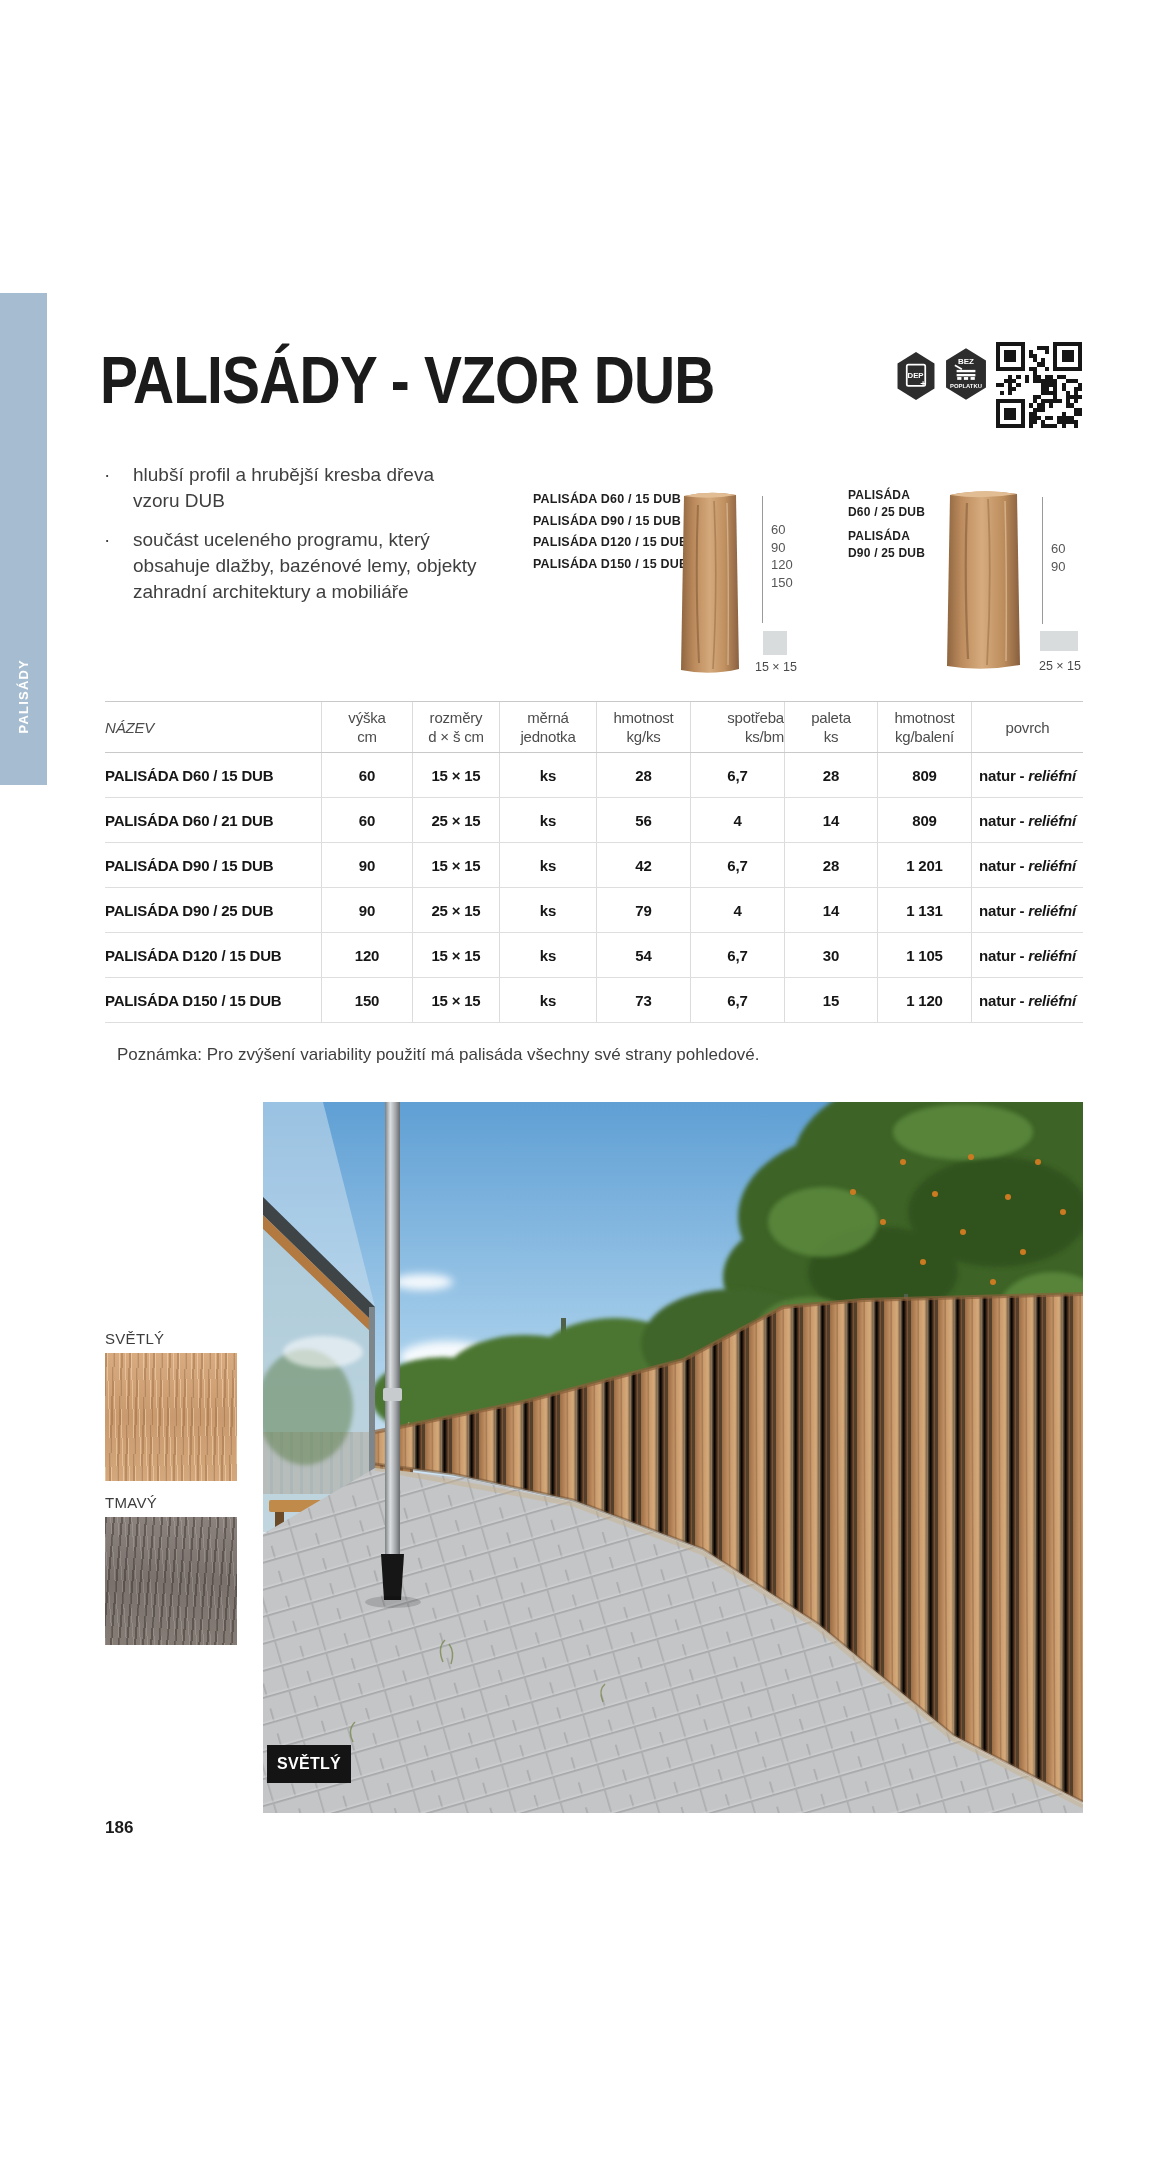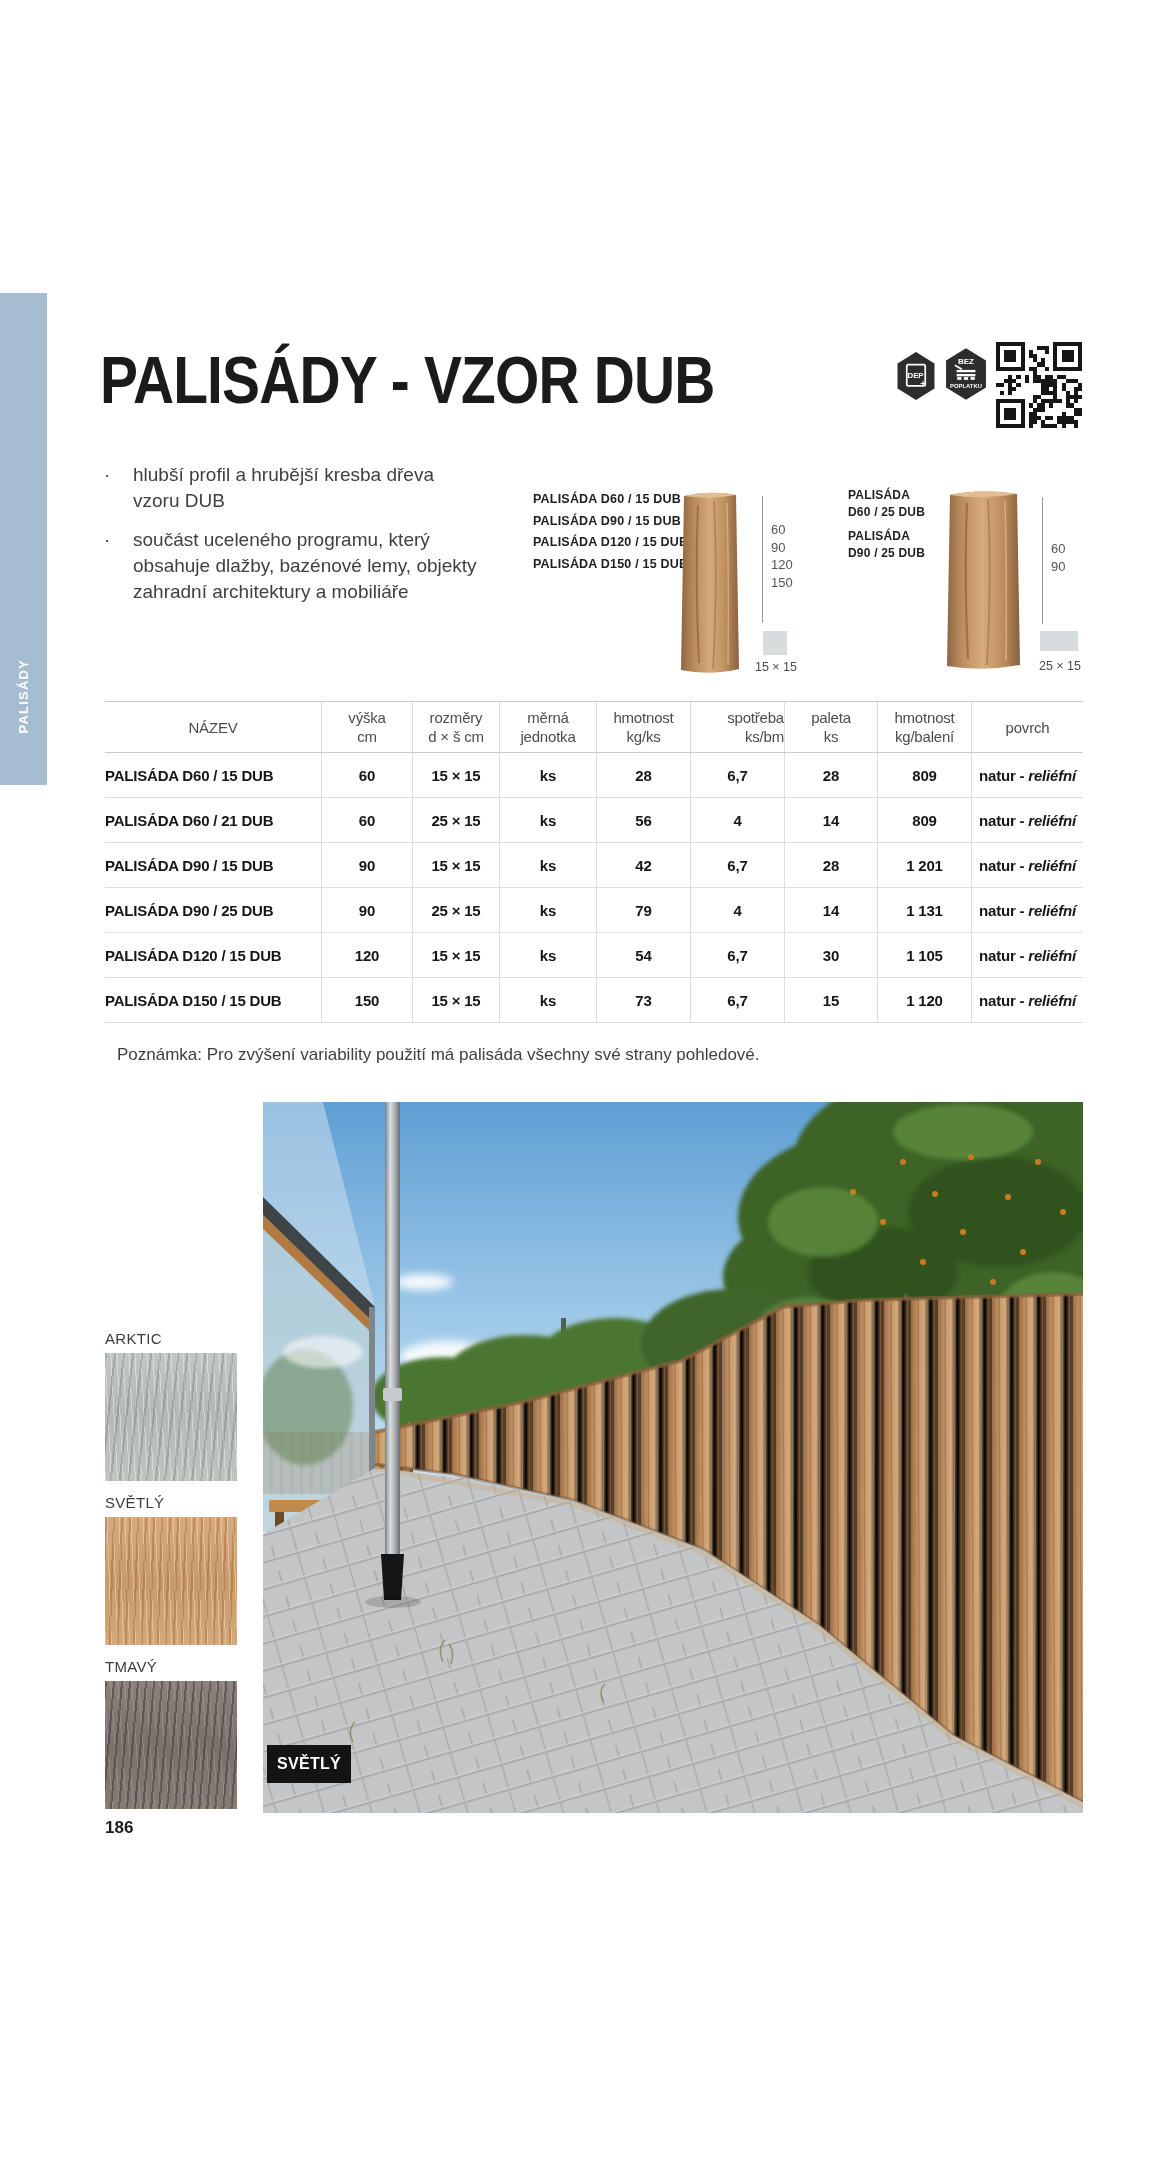--- a/index.html
+++ b/index.html
@@ -48,21 +48,21 @@
   #footprint-2{left:1040px;top:631px;width:38px;height:20px;}
   .footprint-label{position:absolute;font-size:12.5px;color:#4a4a4a;text-align:center;}
   #fpl-1{left:741px;top:660px;width:70px;}
   #fpl-2{left:1032px;top:659px;width:56px;}
 
   
   #table{position:absolute;left:105px;top:701px;width:978px;}
   #thead{display:flex;height:52px;border-top:1px solid #c9c9c9;border-bottom:1px solid #c9c9c9;box-sizing:border-box;}
   .th{display:flex;flex-direction:column;justify-content:center;align-items:center;box-sizing:border-box;}
   .th div{font-size:15px;color:#4c4c4c;line-height:19px;letter-spacing:-.2px;}
-  .th-name{align-items:center;}
+  .th-name{align-items:flex-start;font-style:italic;}
   .tr{display:flex;height:45px;align-items:center;border-bottom:1px solid #dedede;box-sizing:border-box;}
   .td{box-sizing:border-box;text-align:center;font-size:15px;font-weight:700;color:#161616;letter-spacing:-.2px;}
   .td-name{text-align:left;white-space:nowrap;}
   .th:nth-child(1),.td:nth-child(1){width:216px;}
   .th:nth-child(2),.td:nth-child(2){width:91px;}
   .th:nth-child(3),.td:nth-child(3){width:87px;}
   .th:nth-child(4),.td:nth-child(4){width:97px;}
   .th:nth-child(5),.td:nth-child(5){width:94px;}
   .th:nth-child(6),.td:nth-child(6){width:94px;align-items:flex-end;}
   .th:nth-child(7),.td:nth-child(7){width:93px;}
@@ -722,24 +722,20 @@
           <path d="M188,562 q4,-12 -2,-20"></path>
         <path d="M340,600 q-5,-12 2,-18"></path>
           <path d="M90,640 q-6,-12 2,-20"></path>
       </g>
     </svg>
     <div id="photo-badge">SVĚTLÝ</div>
   </div>
 
   <div id="swatches">
       <div class="swatch">
-        <div class="swatch-label">ARKTIC</div>
-        <div class="swatch-tex tex-arktic"></div>
-      </div>
-      <div class="swatch">
         <div class="swatch-label">SVĚTLÝ</div>
         <div class="swatch-tex tex-svetly"></div>
       </div>
       <div class="swatch">
         <div class="swatch-label">TMAVÝ</div>
         <div class="swatch-tex tex-tmavy"></div>
       </div>
     </div>
 
   <div id="page-number">186</div>

